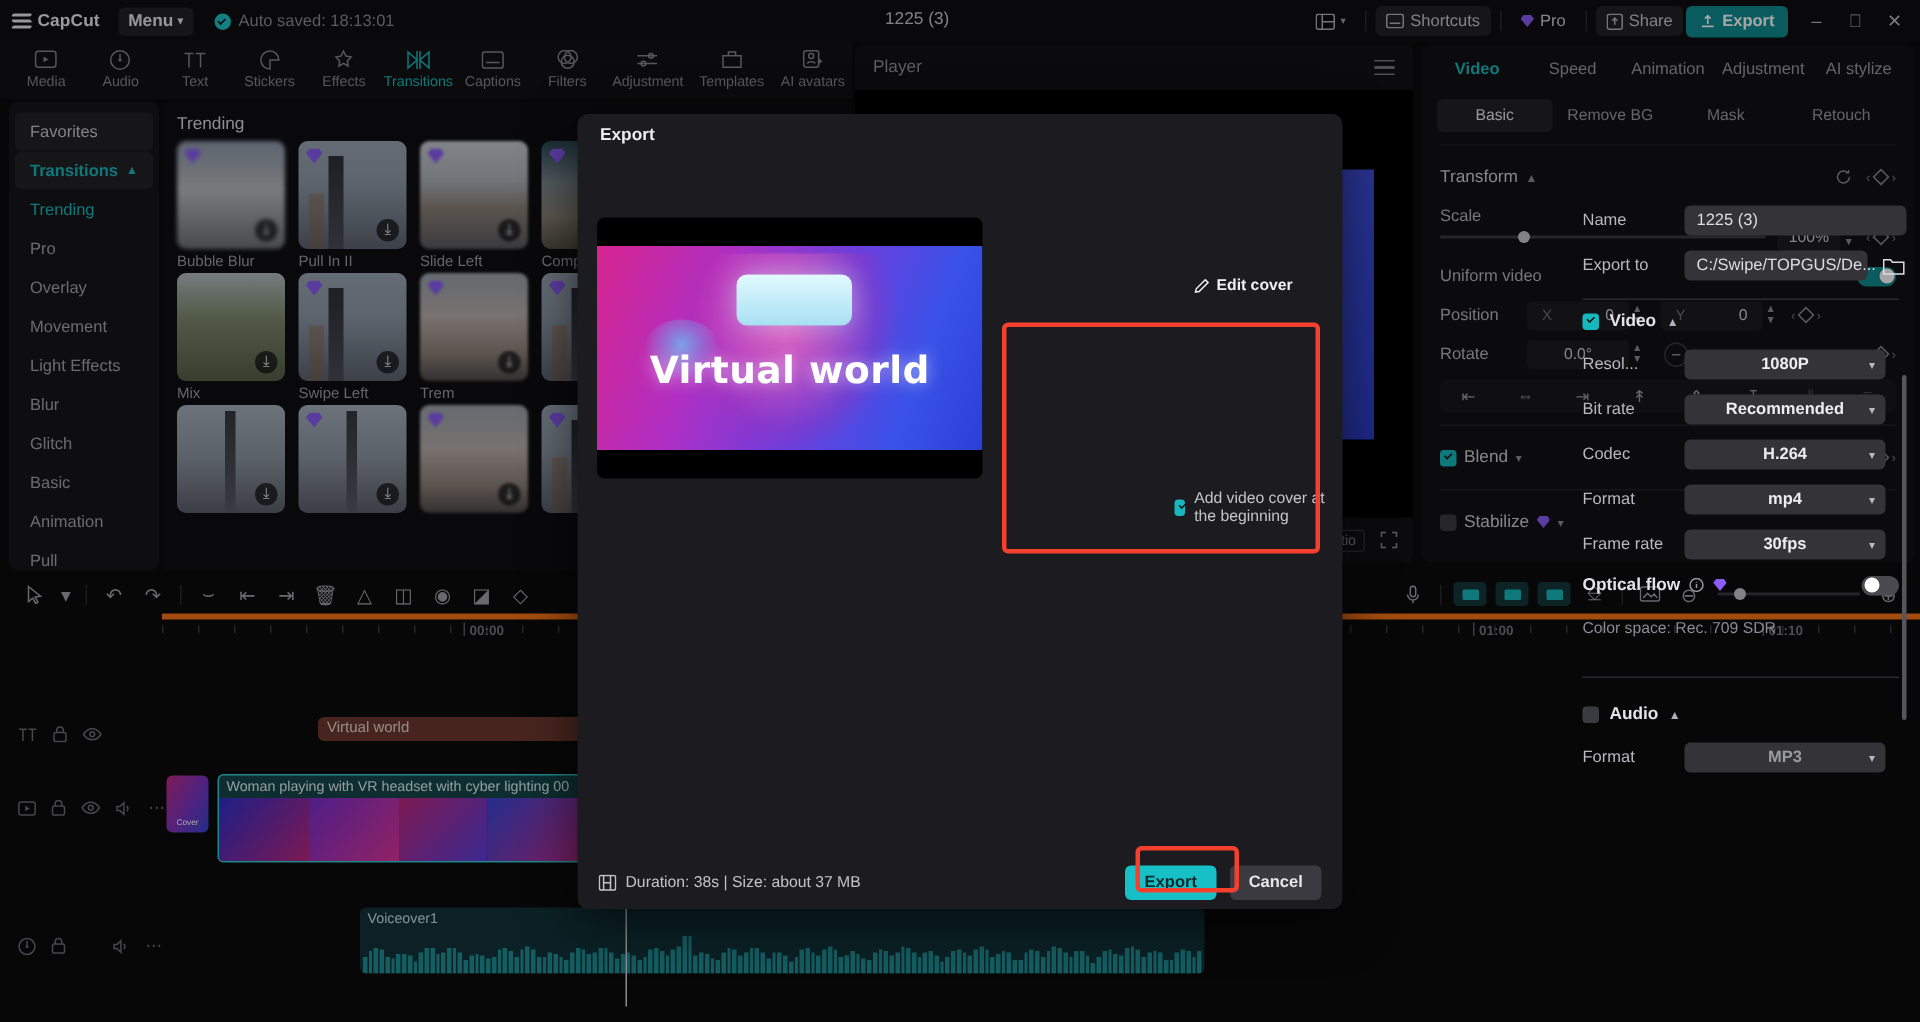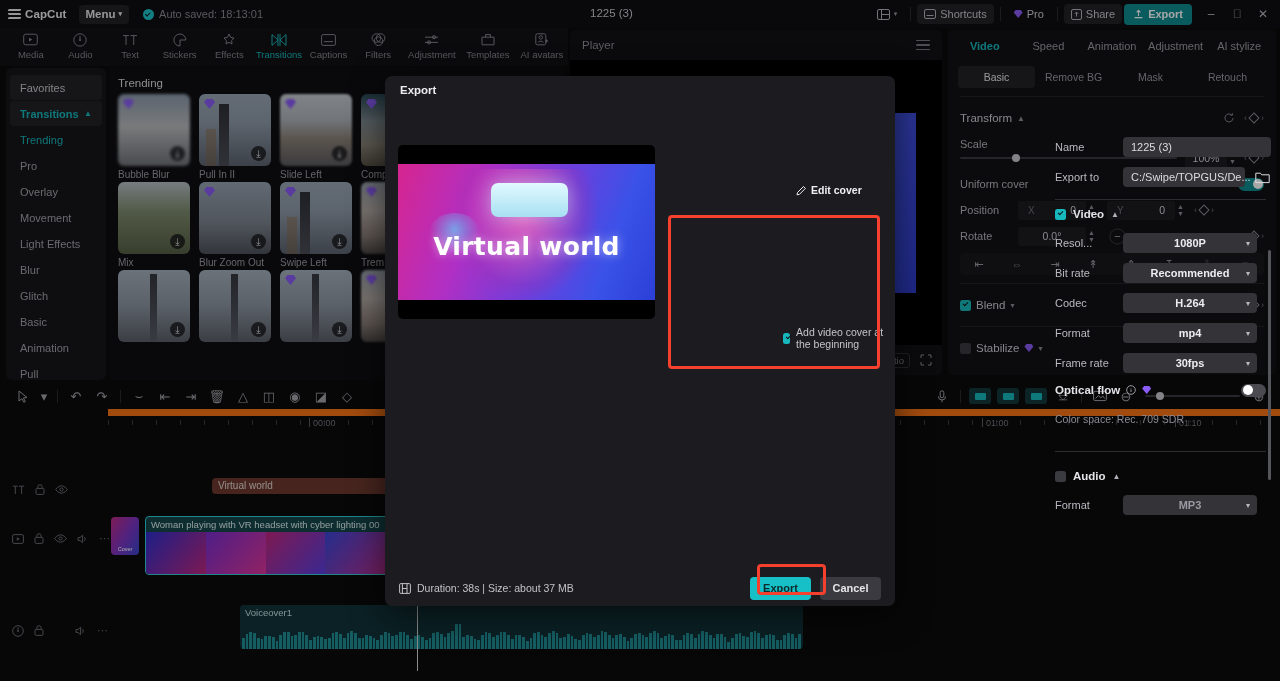--- a/index.html
+++ b/index.html
@@ -202,21 +202,21 @@
   .tl-toolbar { height: 26px; display:flex; align-items:center; gap: 0px; padding-left: 10px; }
   .tl-ico { width: 26px; height: 24px; display:flex; align-items:center; justify-content:center;
      color:#a3a3aa; font-size: 13px; }
   .tl-sep { width:1px; height:13px; background:#2c2c31; margin: 0 5px; }
   .tl-right { position:absolute; right: 8px; top: 0; height: 26px; display:flex; align-items:center; }
   .tl-chip { width: 22px; height: 16px; border-radius: 3px; background: #15383c; display:flex;
      align-items:center; justify-content:center; margin: 0 3px; }
   .tl-chip .bar { width: 11px; height: 7px; background:#17b8bd; border-radius:1px; }
   .zoom-track { width: 95px; height: 2px; background: #3a3a41; position: relative; margin: 0 6px; border-radius:2px; }
   .zoom-knob { position:absolute; left: 12%; top:-3.2px; width: 8px; height: 8px; border-radius:50%; background:#c9c9cf; }
-  .ruler { position:absolute; left: 108px; top: 26px; width: 1172px; height: 18px; border-top: 7px solid #f97316; }
+  .ruler { position:absolute; left: 108px; top: 26px; width: 1172px; height: 18px; border-top: 4px solid #f97316; font-weight: bold; }
   .ruler .tick { position:absolute; top: 4px; width: 1px; height: 5px; background: #3c3c43; }
   .ruler .major { top: 2px; height: 9px; background:#5b5b63; }
   .ruler .lbl { position:absolute; top: 2px; font-size: 9px; color: #77777f; }
   .tracks { position: absolute; left: 0; top: 46px; width: 1280px; height: 240px; }
   .thead { position:absolute; left: 0; width: 108px; display:flex; align-items:center; gap: 10px; padding-left: 12px;
      color:#6d6d75; font-size: 11px; }
   .clip { position:absolute; border-radius: 4px; overflow:hidden; }
   .clip-text { background: #6d3a2e; }
   .clip-text .t { font-size: 10px; color:#e2d6d2; padding: 2px 6px; }
   .clip-video { background: #14464a; border: 1.5px solid #2ecfd4; }
@@ -546,27 +546,20 @@
           </div>
           <div class="cell-label"></div>
         </div>
         <div class="cell">
           <div class="thumb art-hill">
             <span class="dl"></span>
           </div>
           <div class="cell-label">Mix</div>
         </div>
         <div class="cell">
-          <div class="thumb art-blurzoom">
-            <span class="gem-badge"></span>
-            <span class="dl"></span>
-          </div>
-          <div class="cell-label">Blur Zoom Out</div>
-        </div>
-        <div class="cell">
           <div class="thumb art-city">
             <span class="gem-badge"></span>
             <span class="dl"></span>
           </div>
           <div class="cell-label">Swipe Left</div>
         </div>
         <div class="cell">
           <div class="thumb art-trem">
             <span class="gem-badge"></span>
             <span class="dl"></span>
@@ -690,21 +683,21 @@
     <div class="rp-row" style="margin-top:-12px">
       <span class="slider-track">
           <span class="slider-knob"></span>
         </span>
       <span class="numbox">100%</span>
       <span class="spin">▲<br>▼</span>
       <span class="kf" style="margin-left:6px">‹<span class="diamond"></span>›</span>
     </div>
 
     <div class="rp-row">
-      <span style="flex:1">Uniform cover</span>
+      <span style="flex:1">Uniform video</span>
       <span class="toggle"></span>
     </div>
 
     <div class="rp-row">
       <span style="width:58px">Position</span>
       <span class="numbox" style="min-width:68px;justify-content:space-between;padding:0 10px">
         <i style="font-style:normal;color:#6e6e76;font-size:10px">X</i>
         <i style="font-style:normal">0</i>
       </span>
       <span class="spin">▲<br>▼</span>

